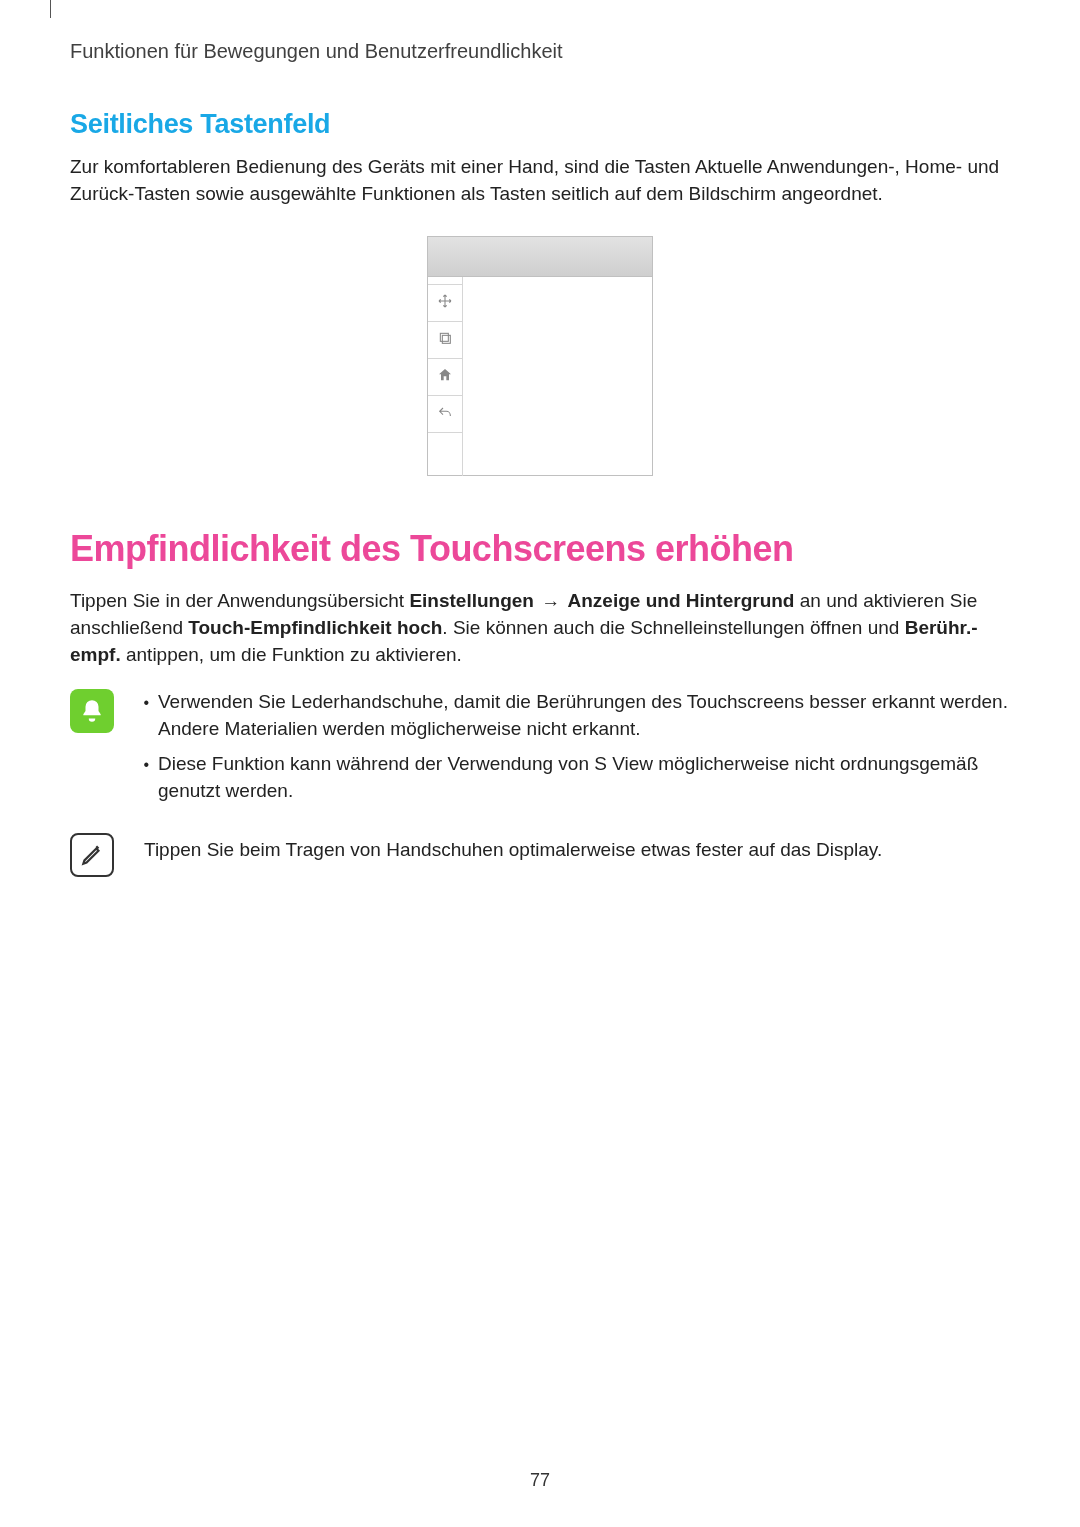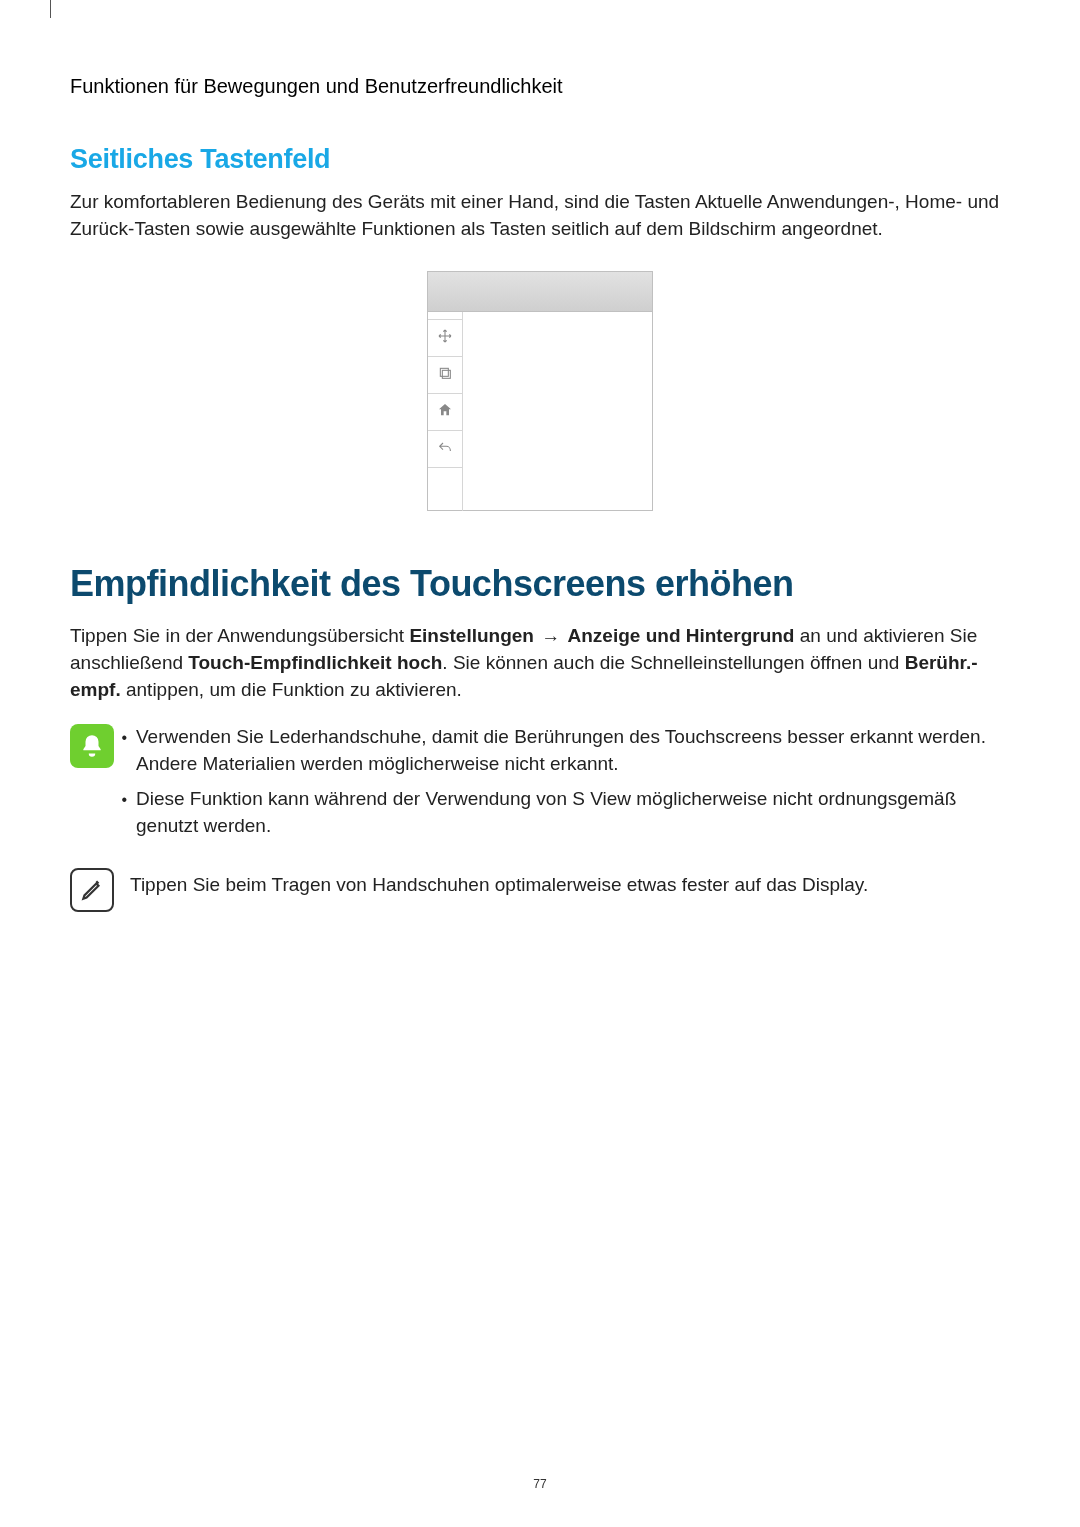--- a/index.html
+++ b/index.html
@@ -22,33 +22,32 @@
   .tick {
     position: absolute;
     left: 50px;
     top: 0;
     width: 0;
     height: 18px;
     border-left: 1px solid #555;
   }
   .header {
     font-size: 20px;
-    color: #000000;
+    color: #404040;
     margin-bottom: 46px;
-    margin-top: 35px;
   }
   h2.section {
     color: #19a8e6;
     font-size: 27px;
     font-weight: 700;
     margin: 0 0 14px 0;
     letter-spacing: -0.3px;
   }
   h1.big {
-    color: #0c4a6e;
+    color: #ec4899;
     font-size: 36px;
     font-weight: 700;
     margin: 52px 0 18px 0;
     letter-spacing: -0.5px;
   }
   p {
     font-size: 19px;
     line-height: 1.42;
     margin: 0 0 8px 0;
     color: #222;
@@ -92,20 +91,21 @@
     border-bottom: 1px solid #d6d6d6;
     margin-top: -1px;
     color: #888;
   }
   .side-btn svg { width: 16px; height: 16px; stroke: #888; fill: none; stroke-width: 1.6; }
   .side-btn.home svg { fill: #888; stroke: none; }
   .device-main { flex: 1; }
   
   .note {
     display: flex;
+    gap: 22px;
     margin-top: 20px;
     align-items: flex-start;
   }
   .note-icon {
     flex: 0 0 44px;
     height: 44px;
     border-radius: 8px;
     display: flex;
     align-items: center;
     justify-content: center;
@@ -130,29 +130,29 @@
     font-size: 19px;
     line-height: 1.42;
     margin-bottom: 8px;
     color: #222;
   }
   .note-body li::marker {
     content: "•  ";
     font-size: 16px;
   }
   .note-body p {
-    margin: 4px 0 0 16px;
+    margin: 4px 0 0 8px;
   }
   .page-number {
     position: absolute;
     bottom: 36px;
     left: 0;
     right: 0;
     text-align: center;
-    font-size: 12px;
+    font-size: 18px;
     color: #333;
   }
 </style>
 </head>
 <body>
 
 <div class="page">
   <div class="tick"></div>
 
   <div class="header">Funktionen für Bewegungen und Benutzerfreundlichkeit</div>

